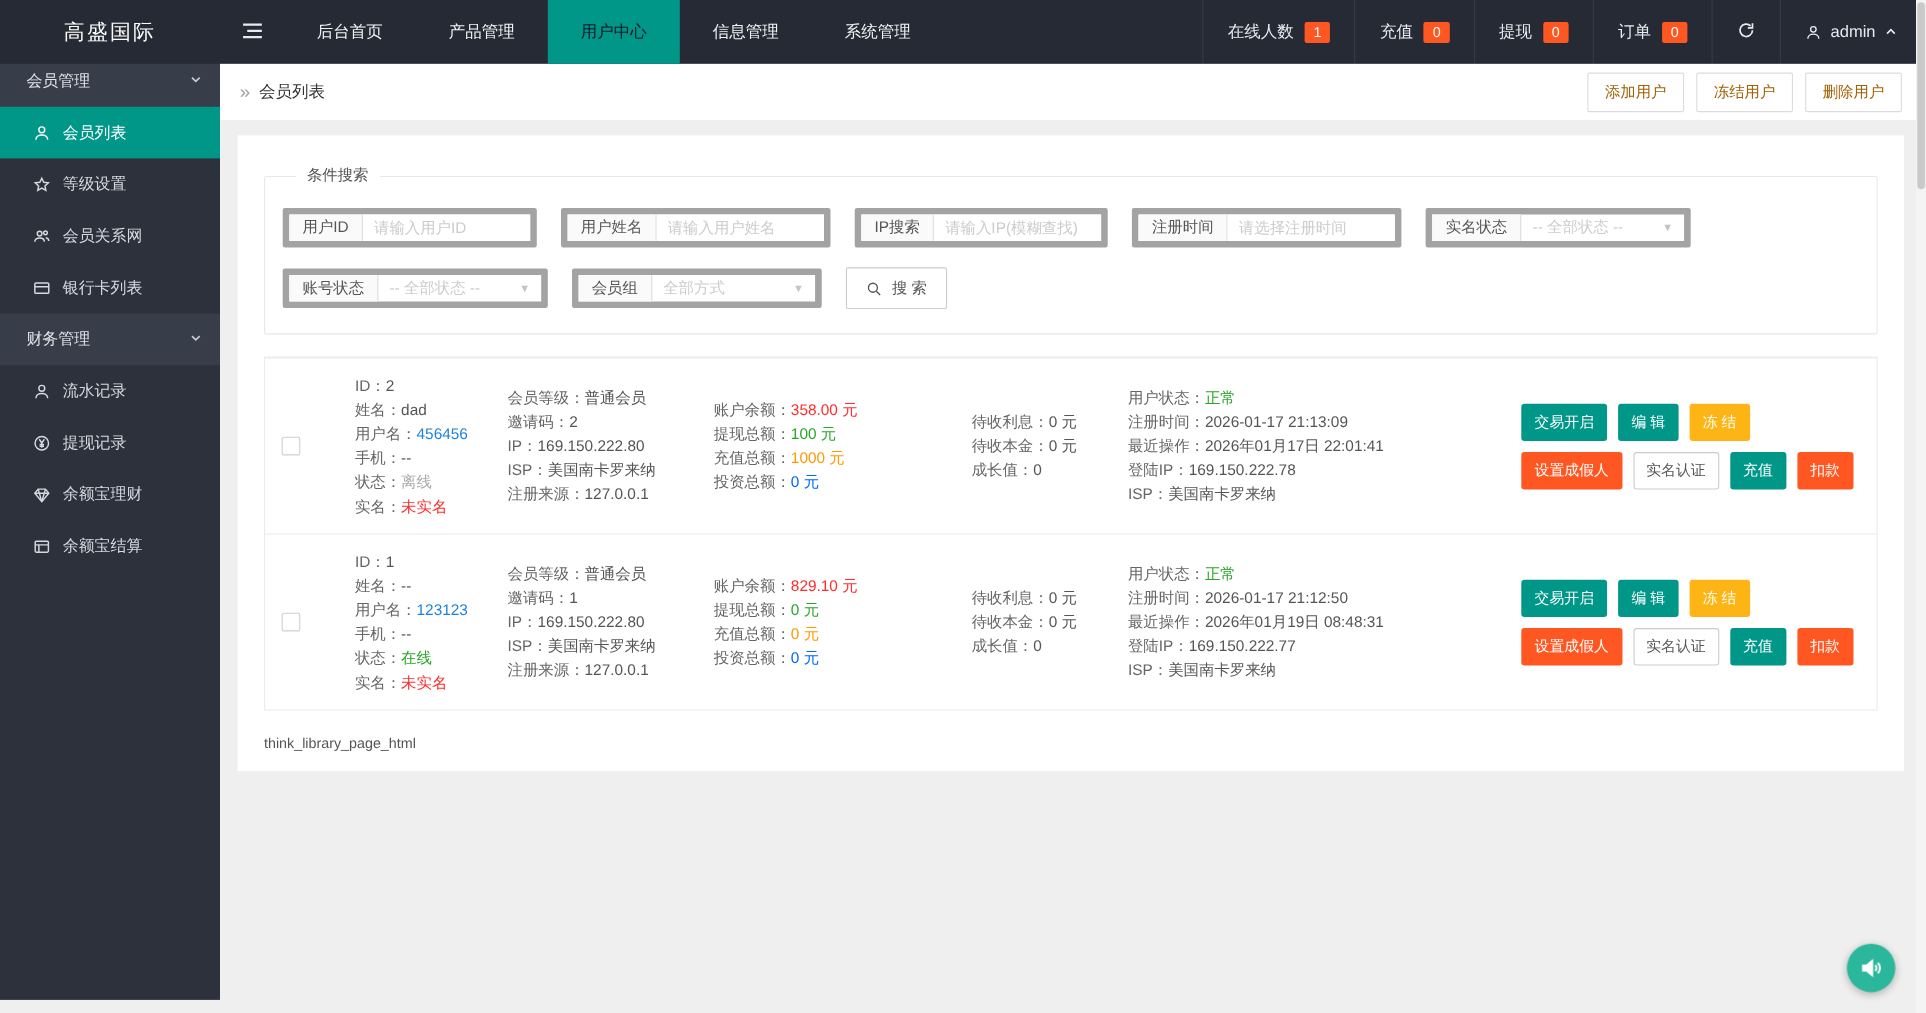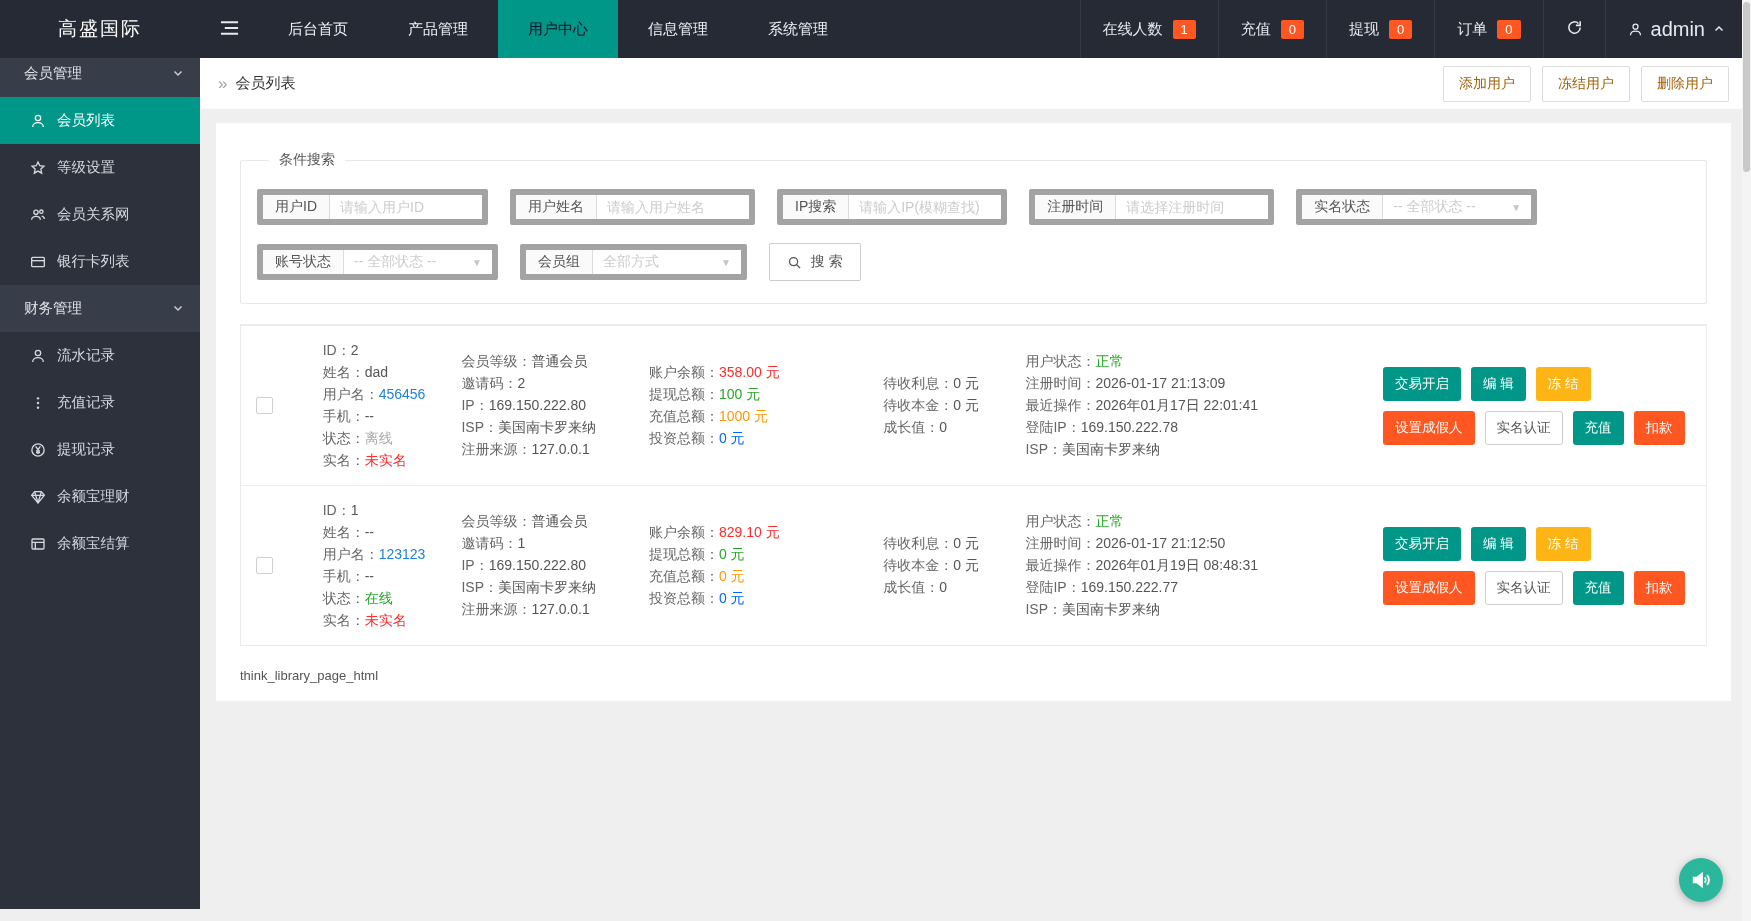--- a/index.html
+++ b/index.html
@@ -12,21 +12,21 @@
   .hamburger { width:58px; display:flex; align-items:center; justify-content:center; cursor:pointer; }
   .hamburger svg { width:19px; height:16px; }
   .nav-items { display:flex; }
   .nav-item { padding:0 30px; display:flex; align-items:center; font-size:15px; color:#f0f2f5; cursor:pointer; }
   .nav-item.active { background:#009688; color:#0f172a; }
   .topbar-right { margin-left:auto; display:flex; align-items:stretch; }
   .stat { display:flex; align-items:center; padding:0 22px; border-left:1px solid rgba(255,255,255,.08); font-size:15px; cursor:pointer; }
   .badge { background:#ff5722; color:#fff; font-size:13px; line-height:1; padding:3px 8px; border-radius:2px; margin-left:10px; }
   .icon-btn { width:62px; display:flex; align-items:center; justify-content:center; border-left:1px solid rgba(255,255,255,.08); cursor:pointer; }
   .icon-btn svg { width:17px; height:17px; }
-  .user-menu { display:flex; align-items:center; gap:8px; padding:0 26px 0 22px; border-left:1px solid rgba(255,255,255,.08); font-size:20px; cursor:pointer; }
+  .user-menu { display:flex; align-items:center; gap:8px; padding:0 26px 0 22px; border-left:1px solid rgba(255,255,255,.08); font-size:15px; cursor:pointer; }
   .user-menu svg { width:15px; height:15px; }
   .chev-up svg { width:12px; height:12px; }
 
   
   .sidebar { position:absolute; left:0; top:50px; bottom:12px; width:200px; background:#2d313c; z-index:4; }
   .group-header { height:47px; background:#383d4a; color:#e2e5ea; display:flex; align-items:center; padding:0 16px 0 24px; font-size:14.5px; cursor:pointer; }
   .group-header .chev { margin-left:auto; opacity:.85; }
   .group-header svg { width:12px; height:12px; }
   .side-item { height:47px; display:flex; align-items:center; gap:11px; padding-left:30px; color:#d6d9e0; font-size:14.5px; cursor:pointer; }
   .side-item.active { background:#009688; color:#fff; }
@@ -242,30 +242,20 @@
           <div class="side-item">
             <span class="si">
             <svg viewBox="0 0 24 24" fill="none" stroke="currentColor" stroke-width="2">
               <circle cx="12" cy="7.5" r="4"></circle>
               <path d="M4 21c0-4.2 3.8-6.5 8-6.5s8 2.3 8 6.5"></path>
             </svg>
           </span>
             <span>流水记录</span>
           </div>
 
-          <div class="side-item">
-            <span class="si">
-            <svg viewBox="0 0 24 24" fill="currentColor">
-              <circle cx="12" cy="5" r="1.8"></circle>
-              <circle cx="12" cy="12" r="1.8"></circle>
-              <circle cx="12" cy="19" r="1.8"></circle>
-            </svg>
-          </span>
-            <span>充值记录</span>
-          </div>
 
           <div class="side-item">
             <span class="si">
             <svg viewBox="0 0 24 24" fill="none" stroke="currentColor" stroke-width="2">
               <circle cx="12" cy="12" r="9.2"></circle>
               <path d="M8.5 6.5l3.5 5 3.5-5M12 11.5V18M9 13.5h6M9 16h6"></path>
             </svg>
           </span>
             <span>提现记录</span>
           </div>

